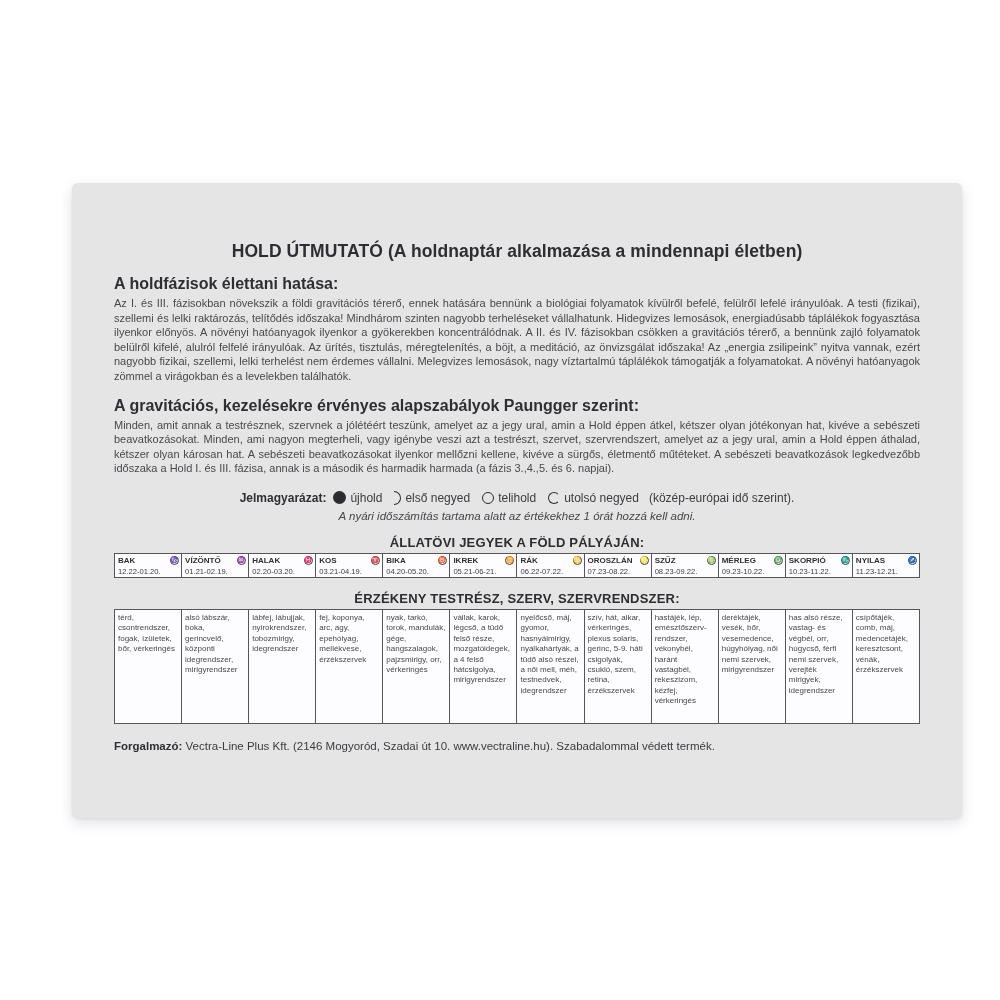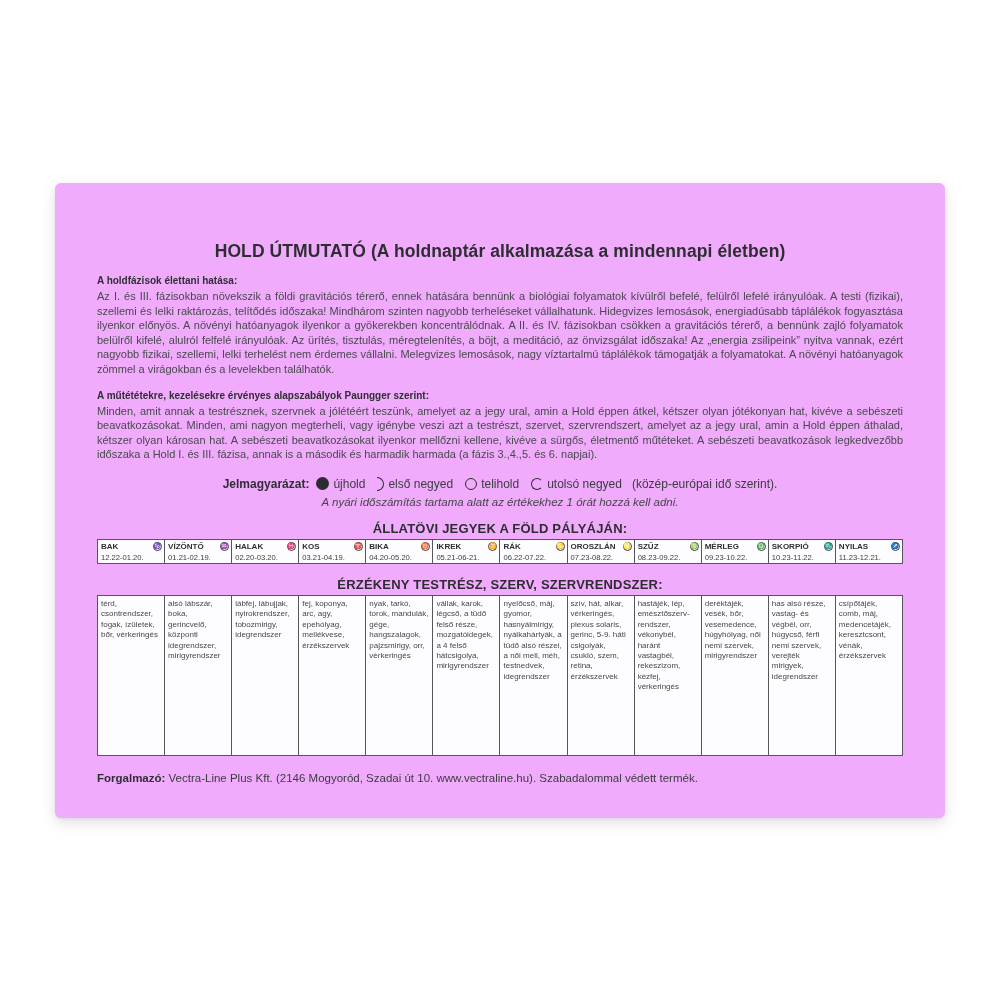--- a/index.html
+++ b/index.html
@@ -1,27 +1,27 @@
 <!DOCTYPE html>
 <html><head>
 <meta charset="utf-8">
 <style>
   * { margin:0; padding:0; box-sizing:border-box; }
   html,body { width:1000px; height:1000px; background:#ffffff; font-family:"Liberation Sans", sans-serif; }
   .card {
-    position:absolute; left:55px; top:183px; width:890px; height:635px;
-    background:#f0abfc; border-radius:6px;
+    position:absolute; left:72px; top:183px; width:890px; height:635px;
+    background:#e5e5e5; border-radius:6px;
     box-shadow: 0 5px 14px rgba(40,40,70,0.14), 0 1px 3px rgba(40,40,70,0.08);
   }
   .content { padding:58px 42px 0 42px; color:#47474b; }
   .doc-title {
     text-align:center; font-size:17.5px; font-weight:bold; color:#2e2e32;
     margin-bottom:13px; letter-spacing:0.1px;
   }
-  .sec-heading { font-size:10px; font-weight:bold; color:#2f2f33; margin-top:13px; margin-bottom:3px; }
+  .sec-heading { font-size:16px; font-weight:bold; color:#2f2f33; margin-top:13px; margin-bottom:3px; }
   .para { font-size:11px; line-height:14.6px; text-align:justify; color:#49494d; }
   .legend-row {
     margin-top:15px; text-align:center; font-size:12px; color:#3c3c40;
     display:flex; align-items:center; justify-content:center; gap:4px;
   }
   .legend-label { font-weight:bold; color:#2f2f33; margin-right:3px; }
   .legend-item { display:inline-flex; align-items:center; gap:4px; margin-right:8px;justify-content:flex-end; }
   .m-new  { width:13px; height:13px; border-radius:50%; background:#2c2c30; display:inline-block; }
   .m-first{ width:7px; height:14px; border:1.7px solid #2c2c30; border-left:none;
             border-radius:0 9px 9px 0; display:inline-block; }
@@ -38,42 +38,42 @@
   .zodiac-cell:first-child { border-left:none; }
   .zc-top { display:flex; align-items:flex-start; justify-content:space-between; }
   .zc-name { font-size:8px; font-weight:bold; color:#2f2f33; white-space:nowrap; overflow:hidden; }
   .zc-sym {
     width:9px; height:9px; border:1px solid #3a3a3e; border-radius:50%;
     font-size:6.5px; line-height:8px; color:#2f2f33; display:inline-flex;
     align-items:center; justify-content:center; flex:0 0 auto; margin-left:1px;
   }
   .zc-dates { font-size:7.6px; color:#3c3c40; margin-top:2px; white-space:nowrap; }
   .organs-table {
-    margin-top:3px; display:flex; border:1.5px solid #55555c; background:#fdfdff; height:161px;
+    margin-top:3px; display:flex; border:1.5px solid #55555c; background:#fdfdff; height:115px;
   }
   .organ-col {
     flex:1 1 0; border-left:1px solid #55555c; padding:3px 3px; min-width:0;
     font-size:8px; line-height:10.4px; color:#47474b; overflow:hidden;
   }
   .organ-col:first-child { border-left:none; }
   .footer { margin-top:16px; font-size:11.5px; color:#3c3c40; }
   .footer b { color:#2f2f33; }
 </style>
 </head>
 <body>
 
 <div class="card">
   <div class="content">
 
     <div class="doc-title">HOLD ÚTMUTATÓ (A holdnaptár alkalmazása a mindennapi életben)</div>
 
     <div class="sec-heading">A holdfázisok élettani hatása:</div>
     <div class="para">Az I. és III. fázisokban növekszik a földi gravitációs térerő, ennek hatására bennünk a biológiai folyamatok kívülről befelé, felülről lefelé irányulóak. A testi (fizikai), szellemi és lelki raktározás, telítődés időszaka! Mindhárom szinten nagyobb terheléseket vállalhatunk. Hidegvizes lemosások, energiadúsabb táplálékok fogyasztása ilyenkor előnyös. A növényi hatóanyagok ilyenkor a gyökerekben koncentrálódnak. A II. és IV. fázisokban csökken a gravitációs térerő, a bennünk zajló folyamatok belülről kifelé, alulról felfelé irányulóak. Az ürítés, tisztulás, méregtelenítés, a böjt, a meditáció, az önvizsgálat időszaka! Az „energia zsilipeink” nyitva vannak, ezért nagyobb fizikai, szellemi, lelki terhelést nem érdemes vállalni. Melegvizes lemosások, nagy víztartalmú táplálékok támogatják a folyamatokat. A növényi hatóanyagok zömmel a virágokban és a levelekben találhatók.</div>
 
-    <div class="sec-heading">A műtététekre, kezelésekre érvényes alapszabályok Paungger szerint:</div>
+    <div class="sec-heading">A gravitációs, kezelésekre érvényes alapszabályok Paungger szerint:</div>
     <div class="para">Minden, amit annak a testrésznek, szervnek a jólétéért teszünk, amelyet az a jegy ural, amin a Hold éppen átkel, kétszer olyan jótékonyan hat, kivéve a sebészeti beavatkozásokat. Minden, ami nagyon megterheli, vagy igénybe veszi azt a testrészt, szervet, szervrendszert, amelyet az a jegy ural, amin a Hold éppen áthalad, kétszer olyan károsan hat. A sebészeti beavatkozásokat ilyenkor mellőzni kellene, kivéve a sürgős, életmentő műtéteket. A sebészeti beavatkozások legkedvezőbb időszaka a Hold I. és III. fázisa, annak is a második és harmadik harmada (a fázis 3.,4.,5. és 6. napjai).</div>
 
     <div class="legend-row">
       <span class="legend-label">Jelmagyarázat:</span>
       <span class="legend-item">
         <span class="m-new"></span>
         <span>újhold</span>
       </span>
       <span class="legend-item">
         <span class="m-first"></span>

